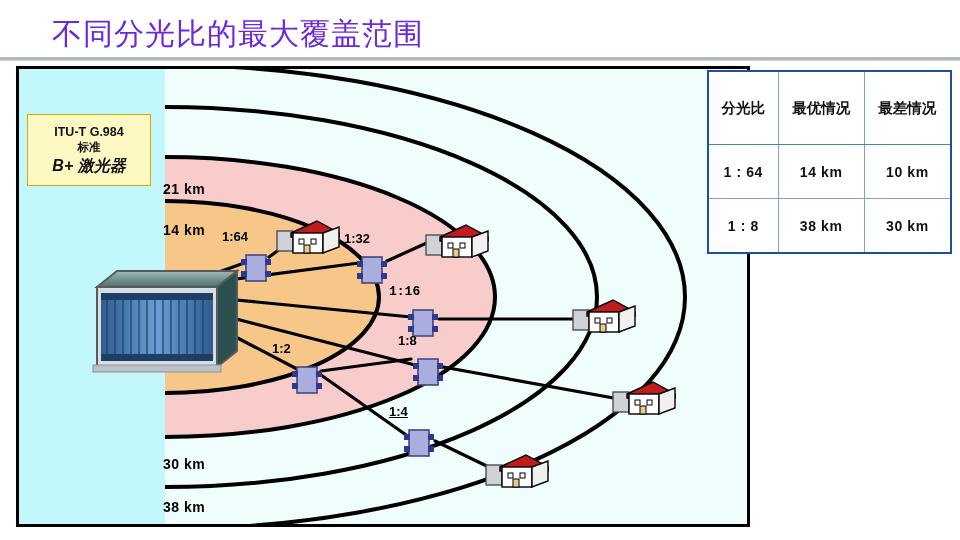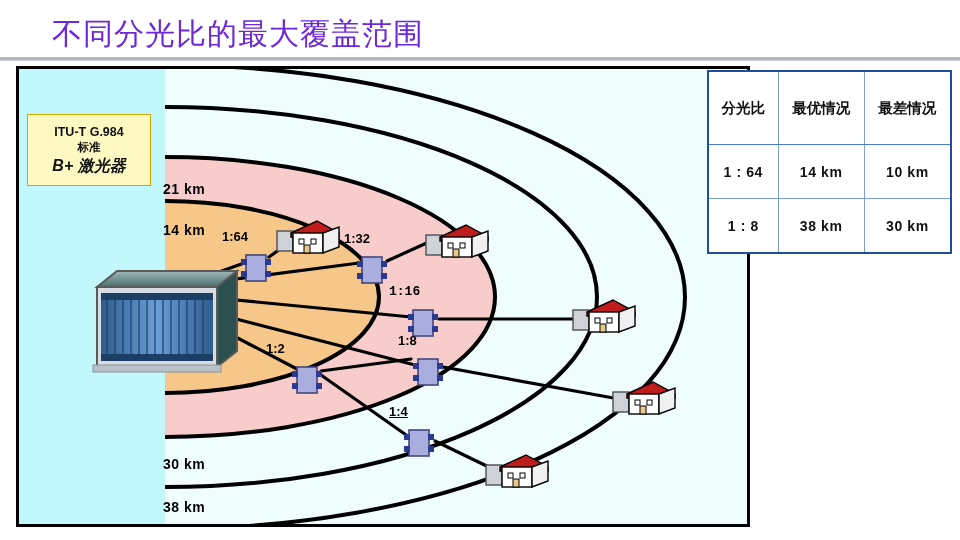--- a/index.html
+++ b/index.html
@@ -238,21 +238,21 @@
 
 <div class="km-label" style="left:163px;top:181px;">21 km</div>
 <div class="km-label" style="left:163px;top:222px;">14 km</div>
 <div class="km-label" style="left:163px;top:456px;">30 km</div>
 <div class="km-label" style="left:163px;top:499px;">38 km</div>
 
 <div class="sp-label" style="left:222px;top:229px;">1:64</div>
 <div class="sp-label" style="left:324px;top:231px;margin-left:20px;">1:32</div>
 <div class="sp-label" style="left:389px;top:284px;font-family:Liberation Mono, monospace;">1:16</div>
 <div class="sp-label" style="left:398px;top:333px;">1:8</div>
-<div class="sp-label" style="left:266px;top:341px;">1:2</div>
+<div class="sp-label" style="left:272px;top:341px;">1:2</div>
 <div class="sp-label" style="left:389px;top:404px;text-decoration:underline;">1:4</div>
 
 <table id="ratio-table">
   <thead>
     <tr>
       <th>分光比</th>
       <th>最优情况</th>
       <th>最差情况</th>
     </tr>
   </thead>

